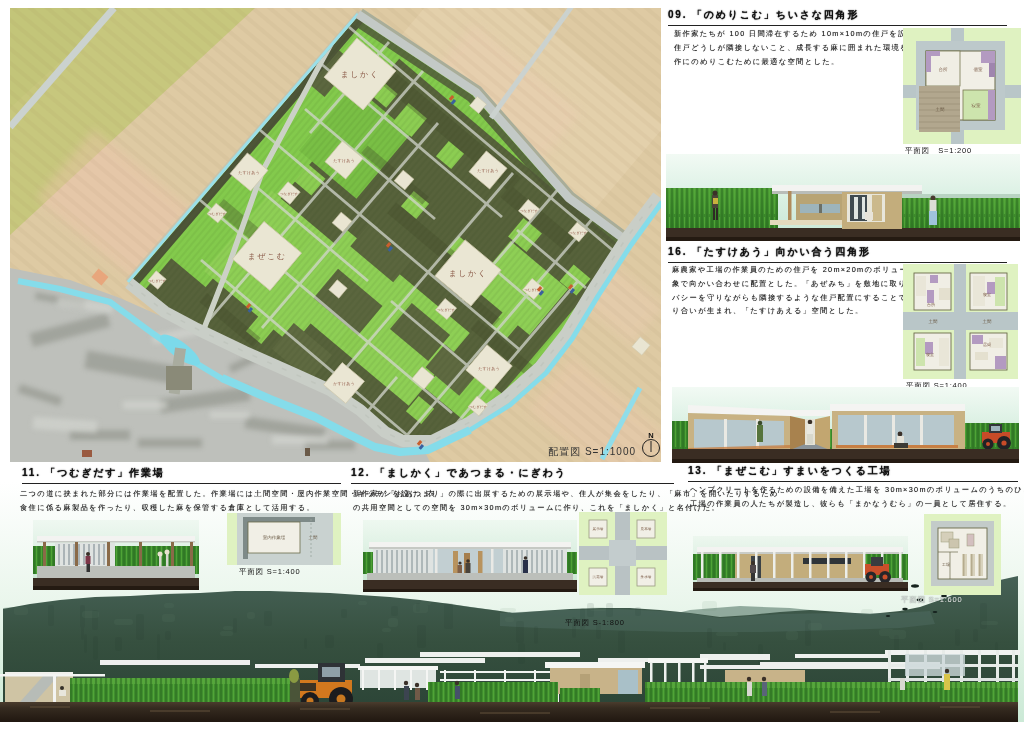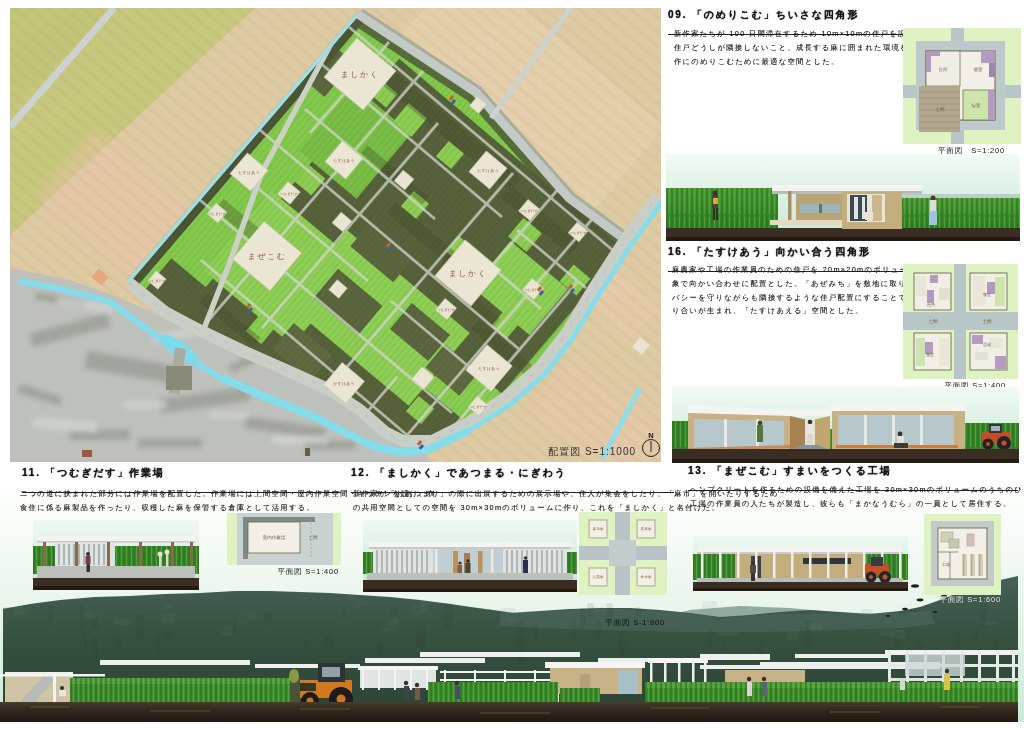--- a/index.html
+++ b/index.html
@@ -1,19 +1,19 @@
 <!DOCTYPE html>
 <html><head><meta charset="utf-8">
 <style>
 html,body{margin:0;padding:0;width:1024px;height:729px;background:#fff;overflow:hidden}
 body{font-family:"Liberation Sans",sans-serif;position:relative}
 .abs{position:absolute}
-.t{font-weight:bold;font-size:10px;color:#111;letter-spacing:1.8px;border-bottom:1.5px solid #222;padding-bottom:12px;white-space:nowrap;z-index:3;text-shadow:0 0 1.2px rgba(0,0,0,.85)}
+.t{font-weight:bold;font-size:10px;color:#111;letter-spacing:1.8px;border-bottom:1.5px solid #222;padding-bottom:3px;white-space:nowrap;z-index:3;text-shadow:0 0 1.2px rgba(0,0,0,.85)}
 .b{font-size:7.3px;line-height:13.8px;color:#222;letter-spacing:1.3px;white-space:nowrap;z-index:3;text-shadow:0 0 0.7px rgba(0,0,0,.5)}
-.cap{font-size:7.5px;color:#111;letter-spacing:0.8px;text-align:right;z-index:3}
+.cap{font-size:7.5px;color:#111;letter-spacing:0.8px;z-index:3}
 svg{display:block}
 .abs{z-index:2}
 </style></head><body>
 
 <svg class="abs" style="left:10px;top:8px" width="651" height="454" viewBox="0 0 651 454">
 <defs>
       <filter id="soft" x="-30%" y="-30%" width="160%" height="160%">
         <feGaussianBlur stdDeviation="5"></feGaussianBlur>
       </filter>
       <filter id="soft2" x="-30%" y="-30%" width="160%" height="160%">

